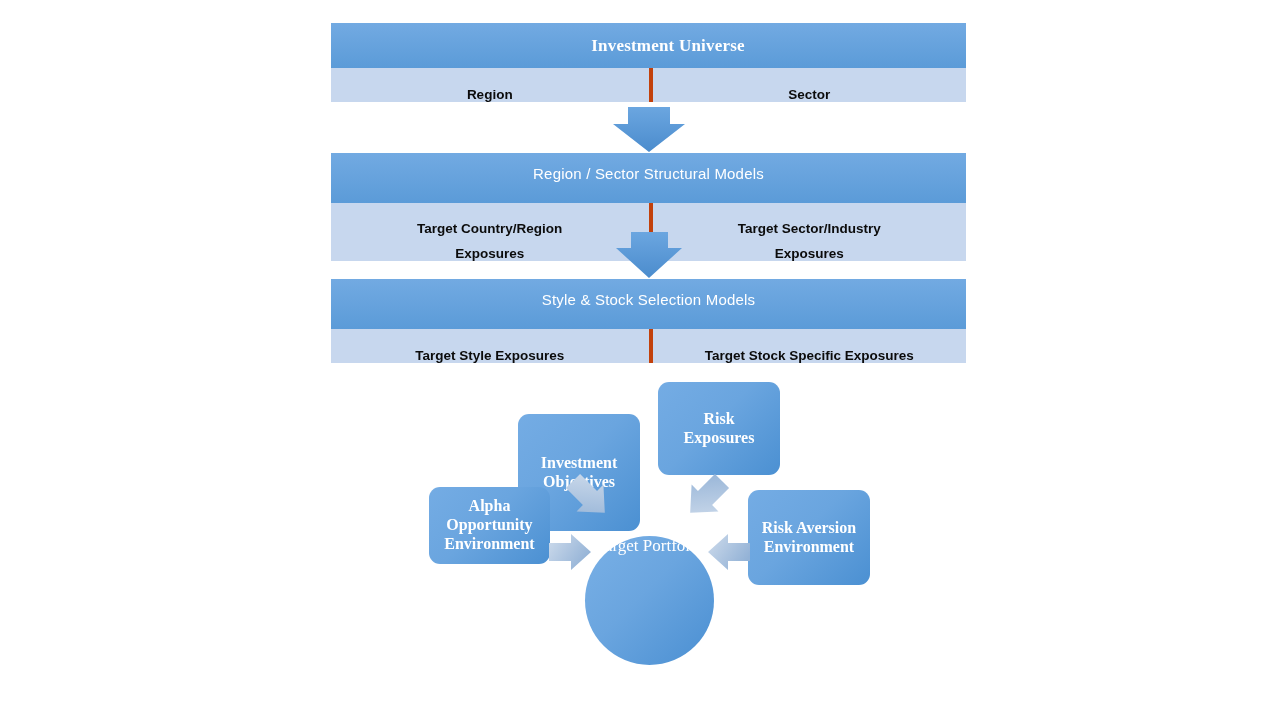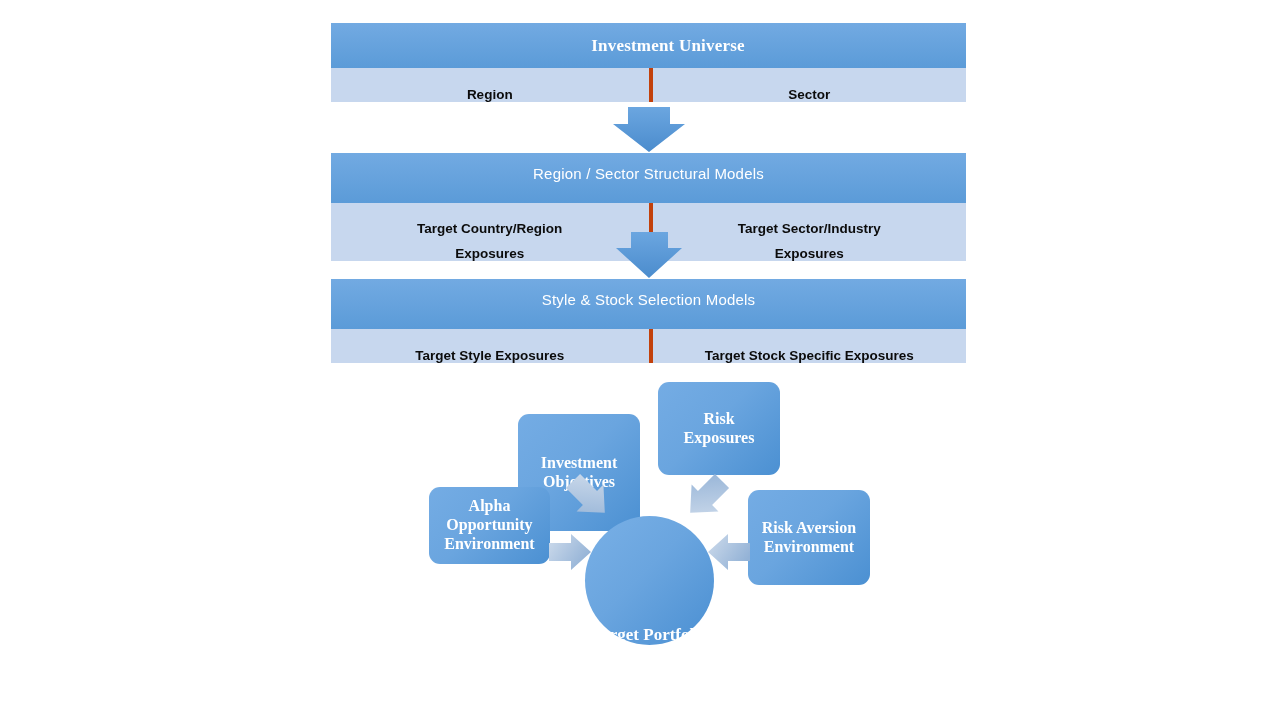--- a/index.html
+++ b/index.html
@@ -97,32 +97,32 @@
     text-align: center;
     box-sizing: border-box;
     padding: 4px 6px;
   }
   .node span { display: block; }
 
   
   #target-circle {
     position: absolute;
     left: 585px;
-    top: 516px;
+    top: 536px;
     width: 129px;
     height: 129px;
     border-radius: 50%;
     background: linear-gradient(135deg, #79b0e6 0%, #6aa5df 45%, #4a8fd2 100%);
     color: #ffffff;
     font-family: "Liberation Serif", serif;
-    font-weight: bold;
+    font-weight: normal;
     font-size: 17px;
     line-height: 1.2;
     display: flex;
-    align-items: flex-end;
+    align-items: flex-start;
     justify-content: center;
     text-align: center;
   }
 
   
   #arrows {
     position: absolute;
     left: 0; top: 0;
     width: 1280px;
     height: 720px;

